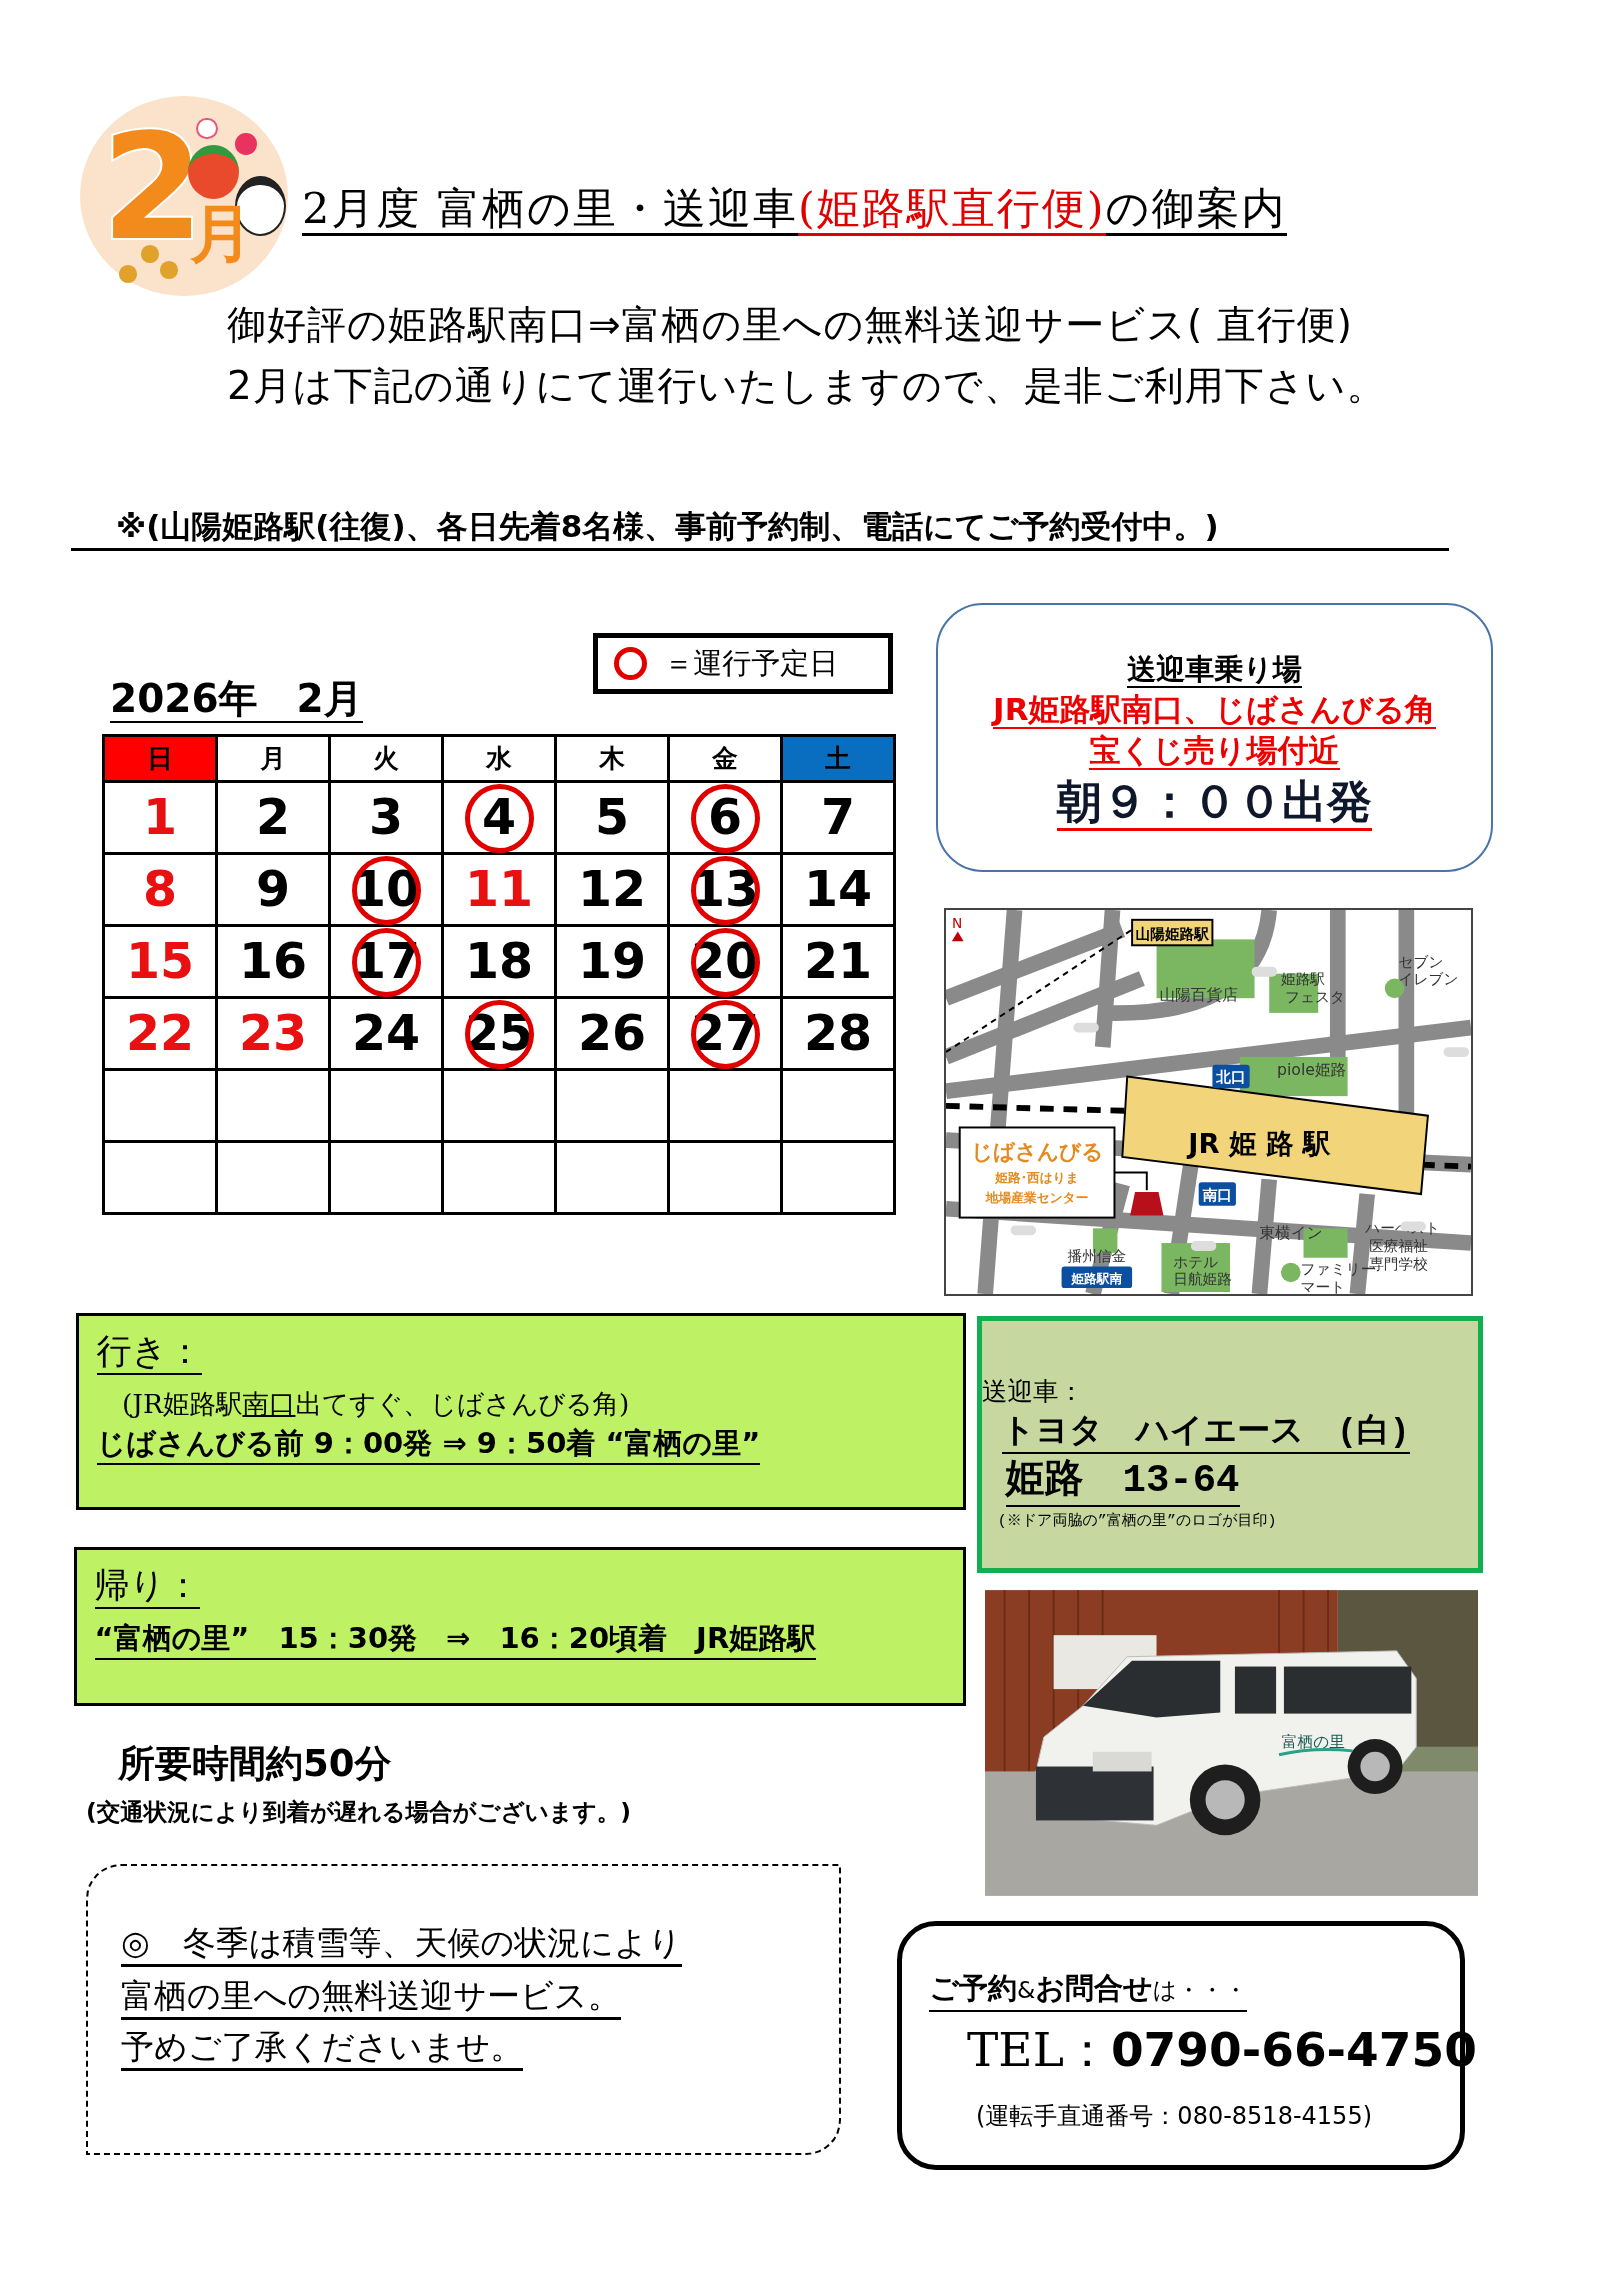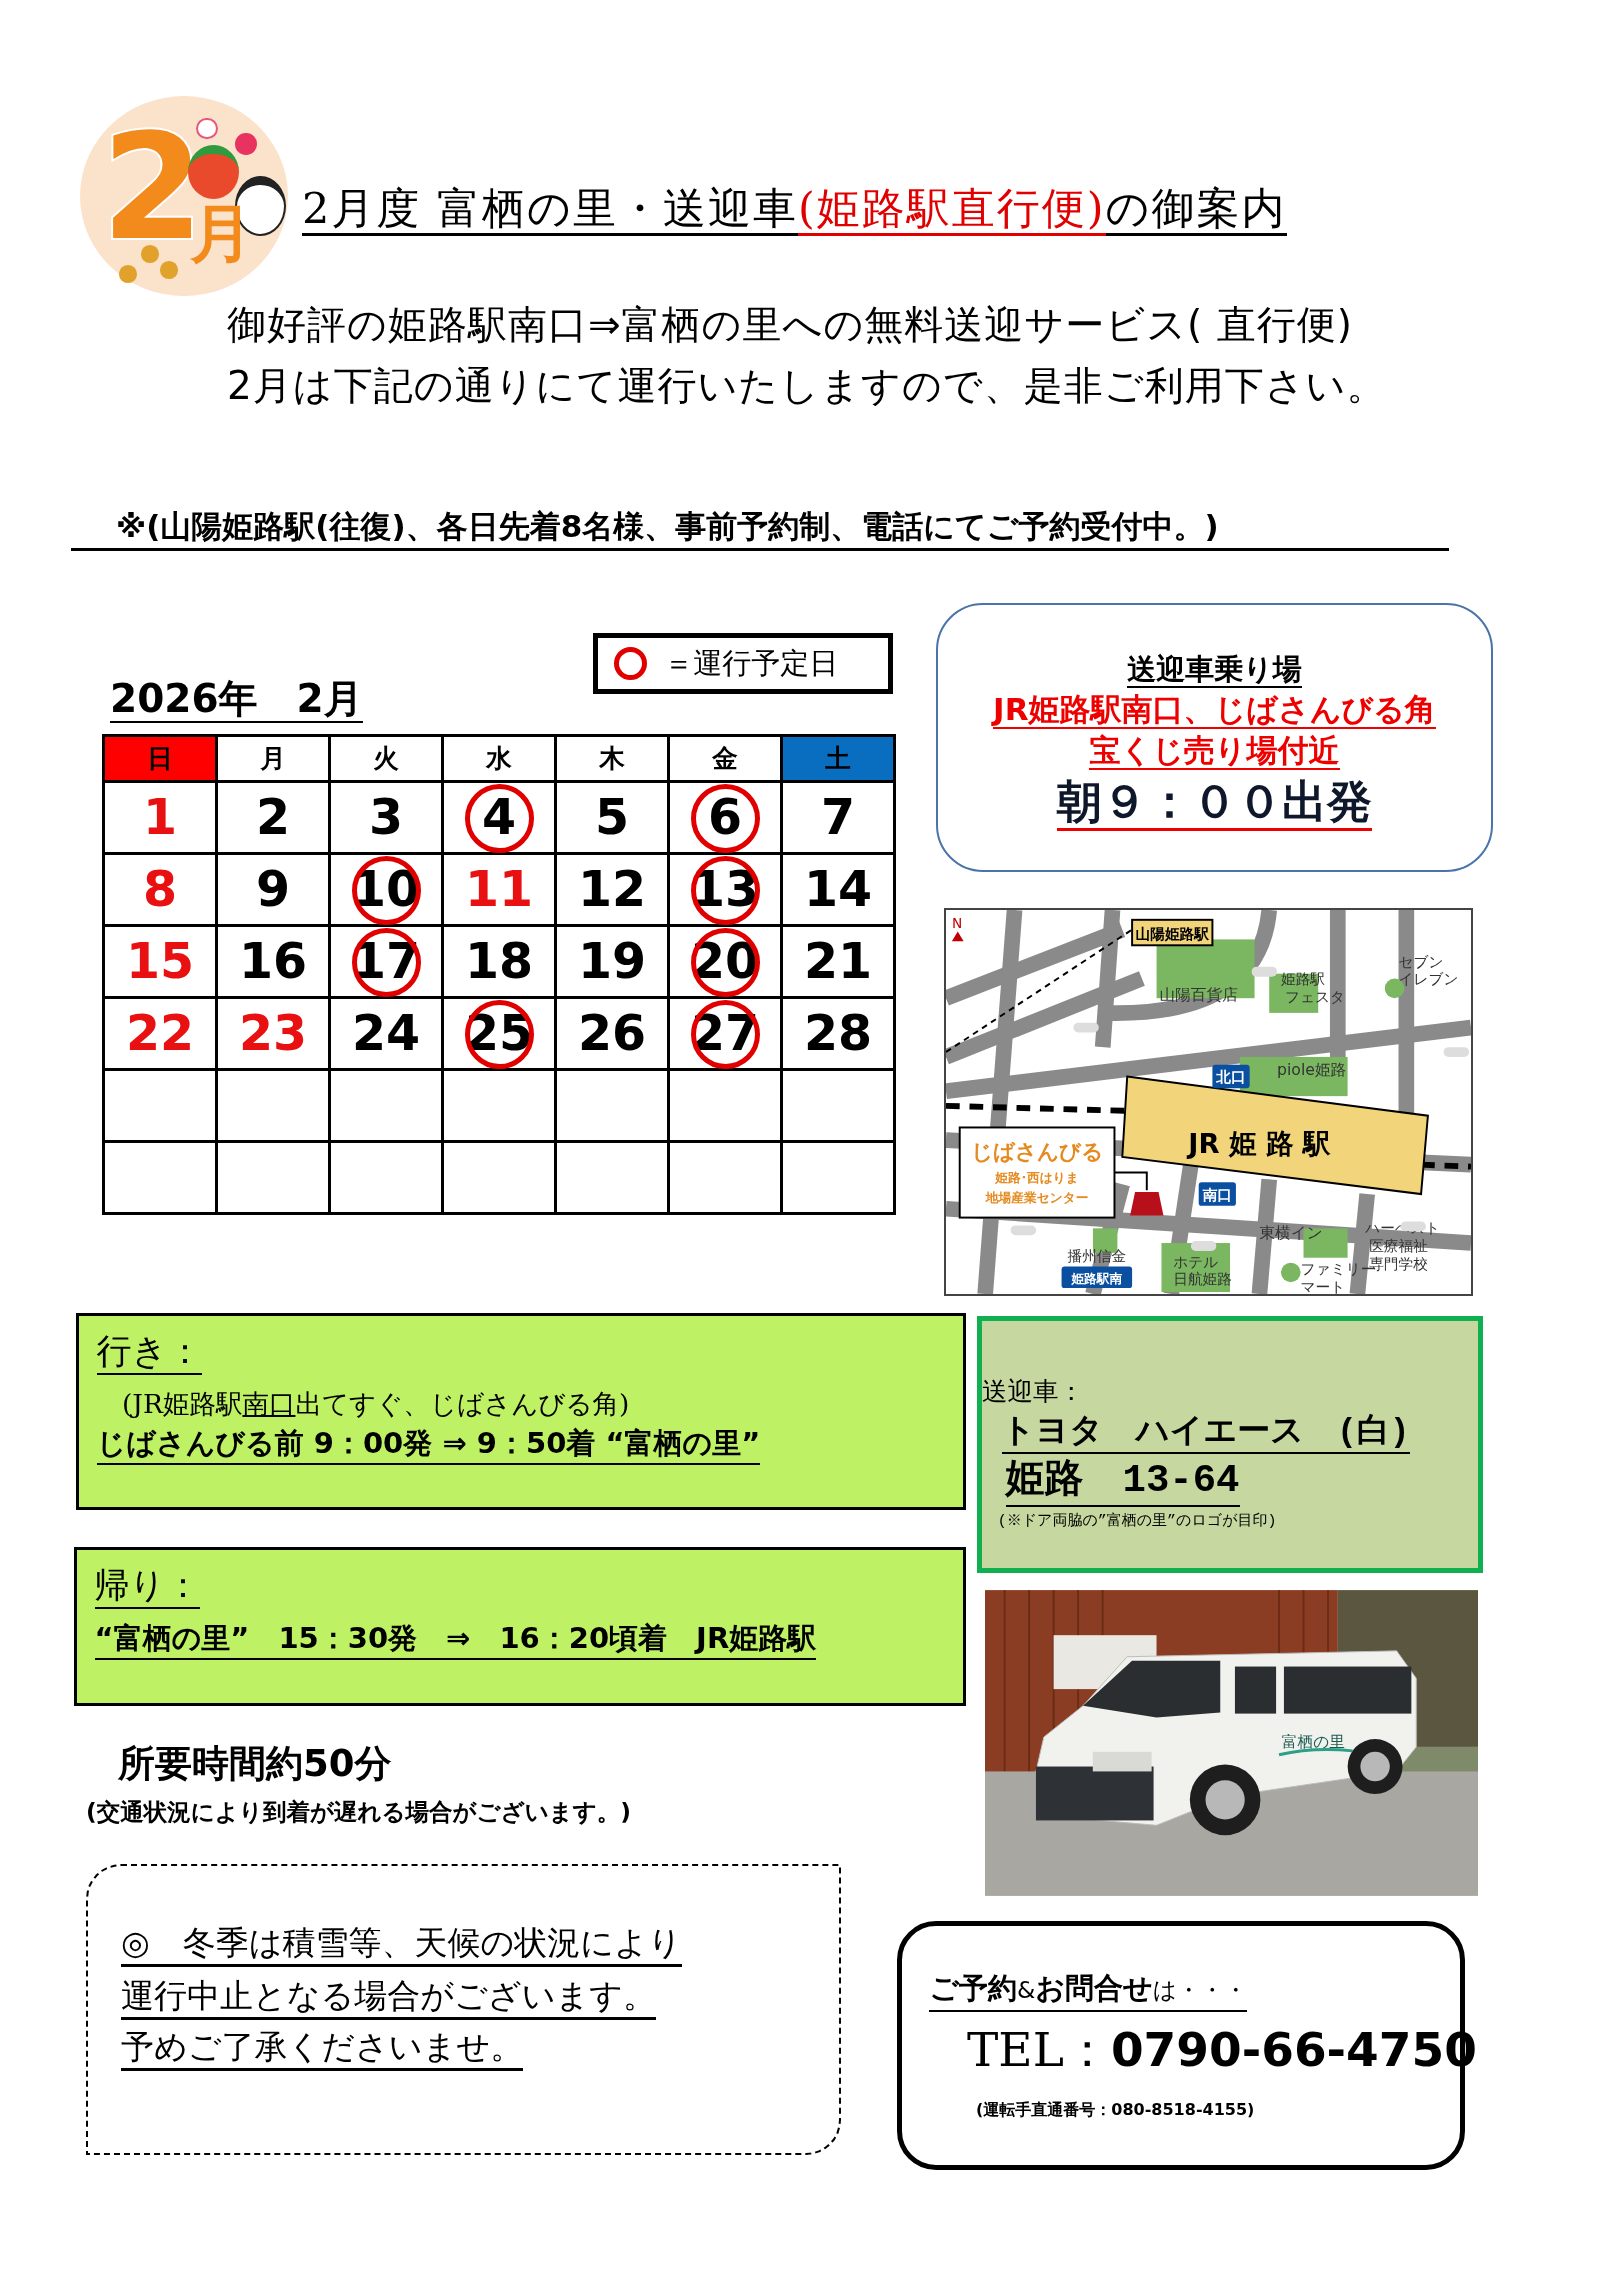--- a/index.html
+++ b/index.html
@@ -78,21 +78,21 @@
 
   .warn { left:86px; top:1864px; width:755px; height:291px; border:2.9px dashed #000; border-radius:35px 0 35px 0; box-sizing:border-box; }
   .warn .line { position:absolute; left:33px; font-family:"DejaVu Serif", serif; font-size:33px; line-height:43px; border-bottom:3.9px solid #000; white-space:nowrap;text-align:center; }
 
   .contact { left:897px; top:1921px; width:568px; height:249px; border:5.9px solid #000; border-radius:39px; box-sizing:border-box; }
   .contact .h { position:absolute; left:27.4px; top:43px; font-size:29px; font-weight:bold; border-bottom:2.9px solid #000; white-space:nowrap; line-height:39px; }
   .contact .h .light { font-weight:normal; font-size:23.5px; }
   .contact .tel { position:absolute; left:65px; top:94px; font-size:47px; white-space:nowrap; line-height:59px; }
   .contact .tel .lab { font-family:"DejaVu Serif", serif; font-weight:normal; }
   .contact .tel .num { font-weight:bold; }
-  .contact .sub { position:absolute; left:74px; top:174px; font-size:16px; font-weight:bold; white-space:nowrap; }
+  .contact .sub { position:absolute; left:74px; top:174px; font-size:24px; font-weight:normal; white-space:nowrap; }
 </style>
 </head>
 <body>
 
 <div class="abs logo">
   <div class="flower1"></div>
   <div class="flower2"></div>
   <div class="num">2</div>
   <div class="oni"></div>
   <div class="okame"></div>
@@ -321,21 +321,21 @@
     <text x="335" y="160" font-family="DejaVu Serif, serif" font-size="16" fill="#1a5a50" text-anchor="middle">富栖の里</text>
     <path d="M300,168 Q335,160 375,164" stroke="#2aa088" stroke-width="3" fill="none"></path>
   </svg>
 </div>
 
 <div class="abs dur">所要時間約50分</div>
 <div class="abs dur-note">(交通状況により到着が遅れる場合がございます。)</div>
 
 <div class="abs warn">
   <div class="line" style="top:55px;">◎　冬季は積雪等、天候の状況により</div>
-  <div class="line" style="top:108px;">運行中止となる場合がございます。</div>
+  <div class="line" style="top:108px;">富栖の里への無料送迎サービス。</div>
   <div class="line" style="top:159px;">予めご了承くださいませ。</div>
 </div>
 
 <div class="abs contact">
   <div class="h"><span>ご予約</span><span class="light">&amp;</span><span>お問合せ</span><span class="light">は・・・</span></div>
   <div class="tel"><span class="lab">TEL：</span><span class="num">0790-66-4750</span></div>
   <div class="sub">(運転手直通番号：080-8518-4155)</div>
 </div>
 
 

